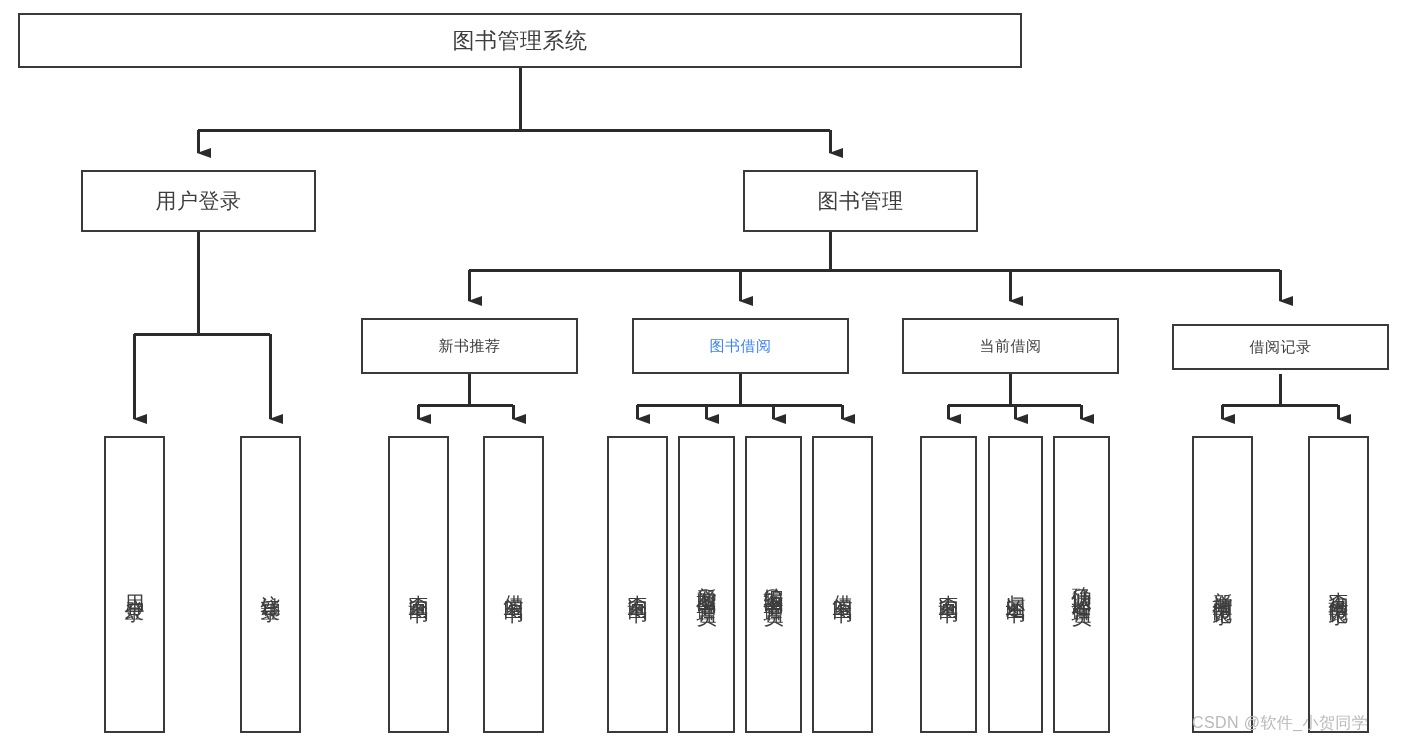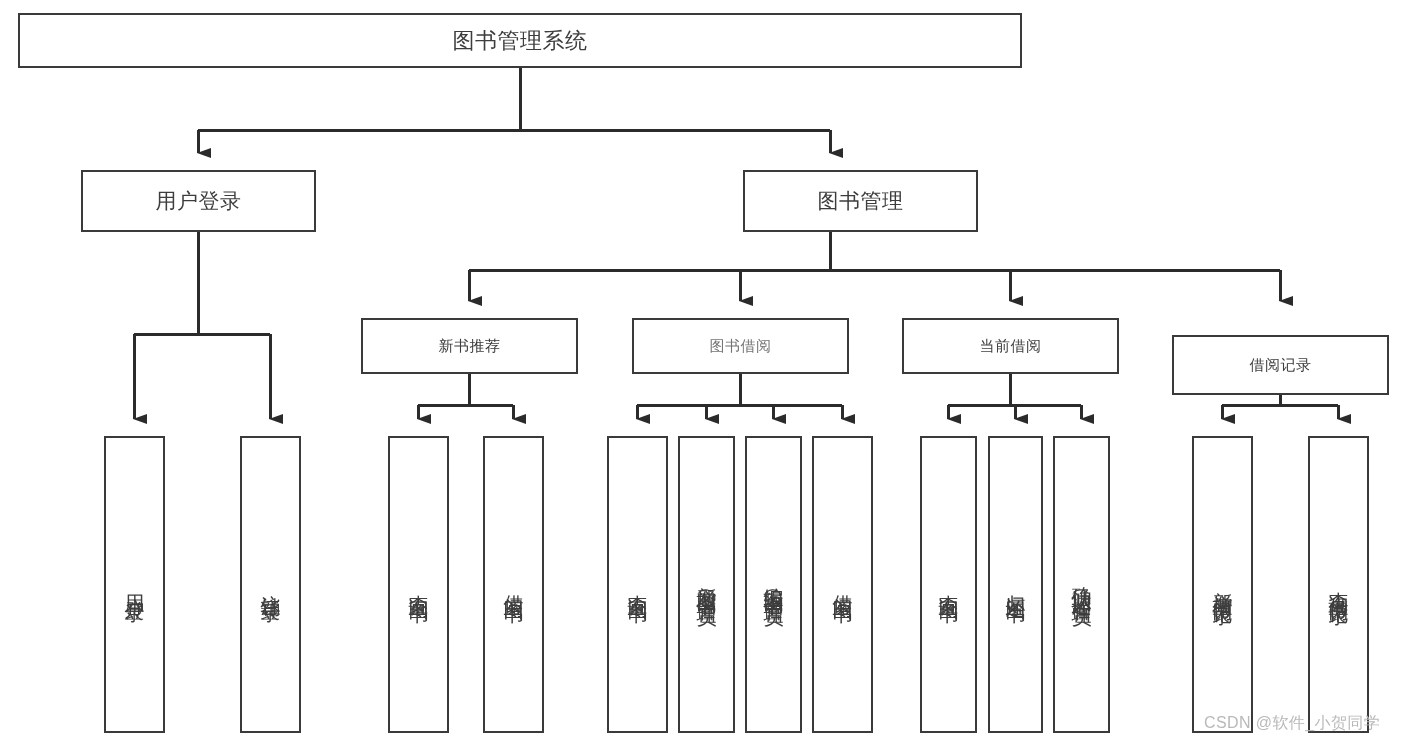--- a/index.html
+++ b/index.html
@@ -52,21 +52,20 @@
   .node.lvl2 .node-label { font-size: 21px; }
   .node.lvl3 .node-label { font-size: 15px; }
   .node.leaf .node-label { font-size: 20px; }
   .watermark {
     position: absolute;
     color: #b9b9b9;
     font-size: 16px;
     white-space: nowrap;
     z-index: 6;
     letter-spacing: 0.4px;
-    padding-left: 12px;
   }
 </style>
 </head>
 <body>
 
 <div id="canvas" style="background: rgb(255, 255, 255);">
 
   <svg id="svg-layer" viewBox="0 0 1405 747">
     <defs>
       <marker id="arrow" viewBox="0 0 12 14" refX="6" refY="13" markerWidth="12" markerHeight="14" orient="auto-start-reverse" markerUnits="userSpaceOnUse">
@@ -126,26 +125,26 @@
     <span class="node-label" style="color: rgb(61, 61, 61);">用户登录</span>
   </div>
   <div class="node lvl2" style="left: 711px; top: 170px; width: 235px; height: 62px; border-color: rgb(58, 58, 58); margin-left: 32px;">
     <span class="node-label" style="color: rgb(61, 61, 61);">图书管理</span>
   </div>
 
   <div class="node lvl3" style="left: 361px; top: 318px; width: 217px; height: 56px; border-color: rgb(58, 58, 58);">
     <span class="node-label" style="color: rgb(61, 61, 61);">新书推荐</span>
   </div>
   <div class="node lvl3" style="left: 632px; top: 318px; width: 217px; height: 56px; border-color: rgb(58, 58, 58);">
-    <span class="node-label" style="color: #737373;">图书借阅</span>
+    <span class="node-label" style="color: #3b82f6;">图书借阅</span>
   </div>
   <div class="node lvl3" style="left: 902px; top: 318px; width: 217px; height: 56px; border-color: rgb(58, 58, 58);">
     <span class="node-label" style="color: #404040;">当前借阅</span>
   </div>
-  <div class="node lvl3" style="left: 1172px; top: 335px; width: 217px; height: 60px; border-color: rgb(58, 58, 58);">
+  <div class="node lvl3" style="left: 1172px; top: 324px; width: 217px; height: 46px; border-color: rgb(58, 58, 58);">
     <span class="node-label" style="color: rgb(61, 61, 61);">借阅记录</span>
   </div>
 
   <div class="node leaf vertical" style="left: 104px; top: 436px; width: 61px; height: 297px; border-color: rgb(58, 58, 58);">
     <span class="node-label" style="color: rgb(61, 61, 61);">用户登录</span>
   </div>
   <div class="node leaf vertical" style="left: 240px; top: 436px; width: 61px; height: 297px; border-color: rgb(58, 58, 58);">
     <span class="node-label" style="color: rgb(61, 61, 61);">注销登录</span>
   </div>
   <div class="node leaf vertical" style="left: 388px; top: 436px; width: 61px; height: 297px; border-color: rgb(58, 58, 58);">

